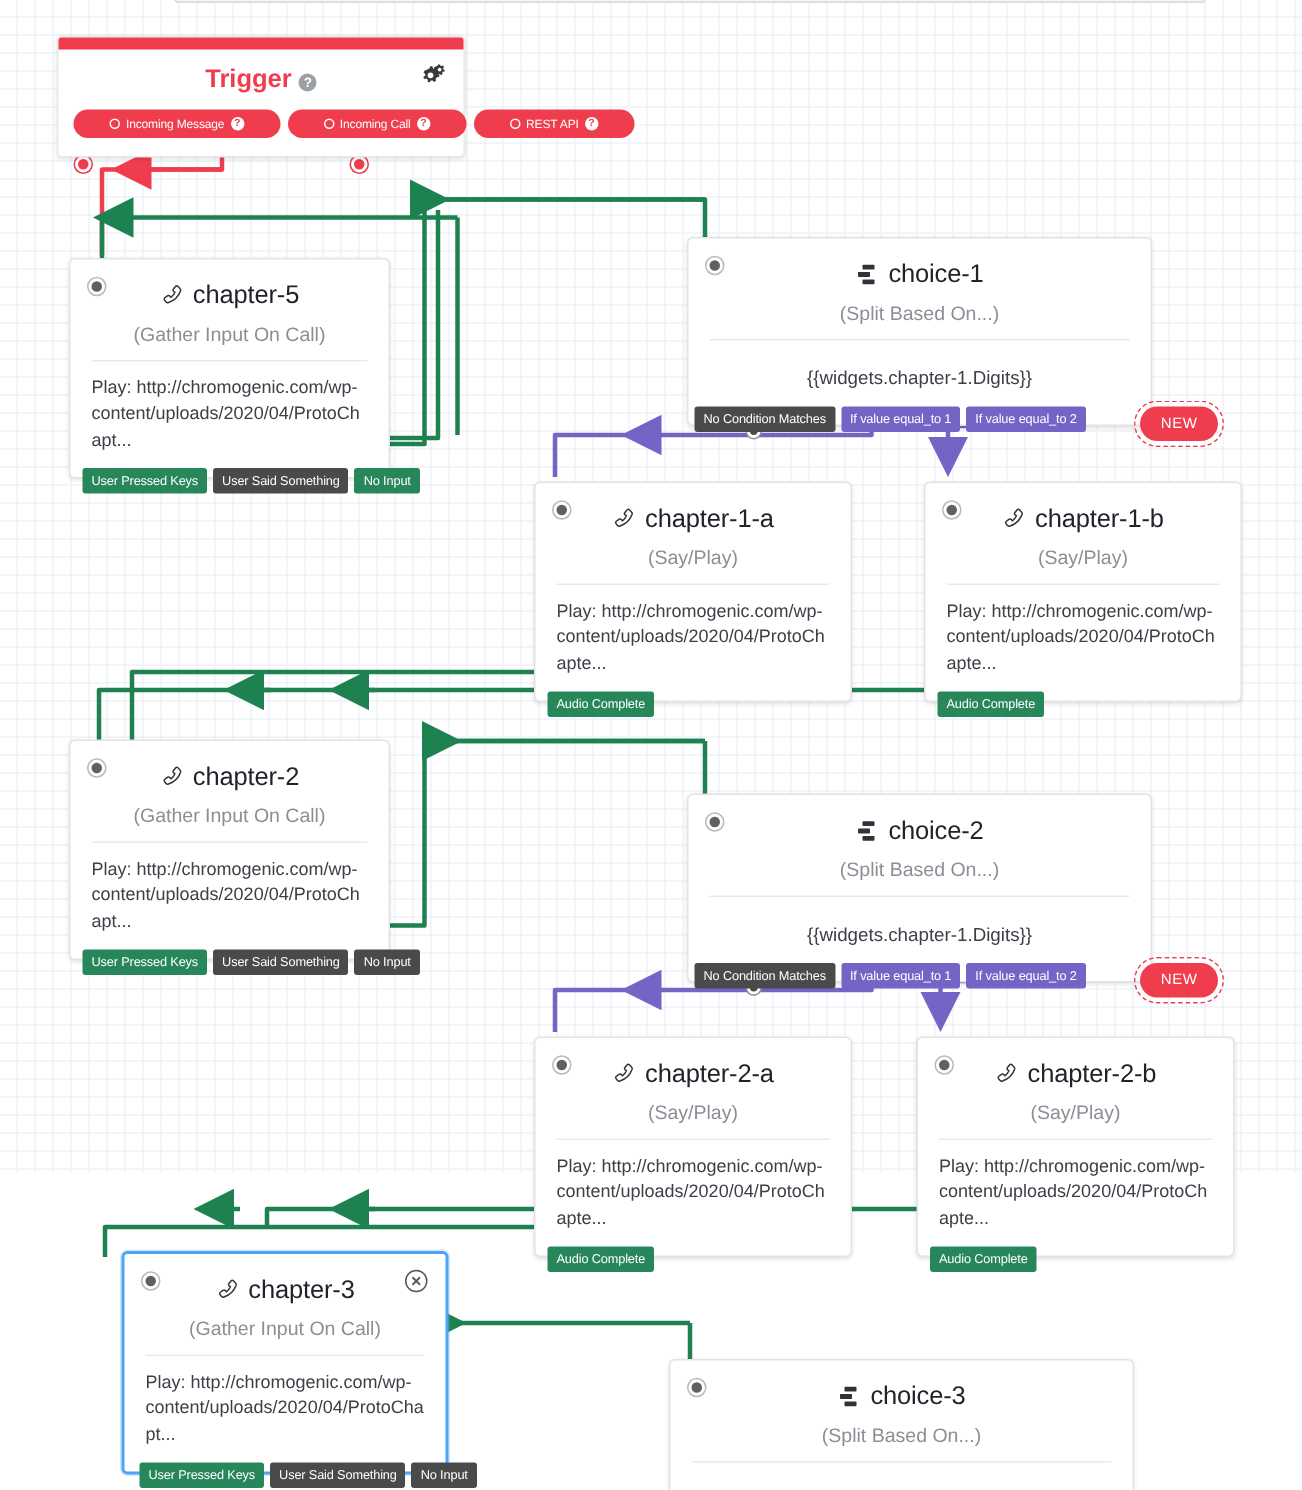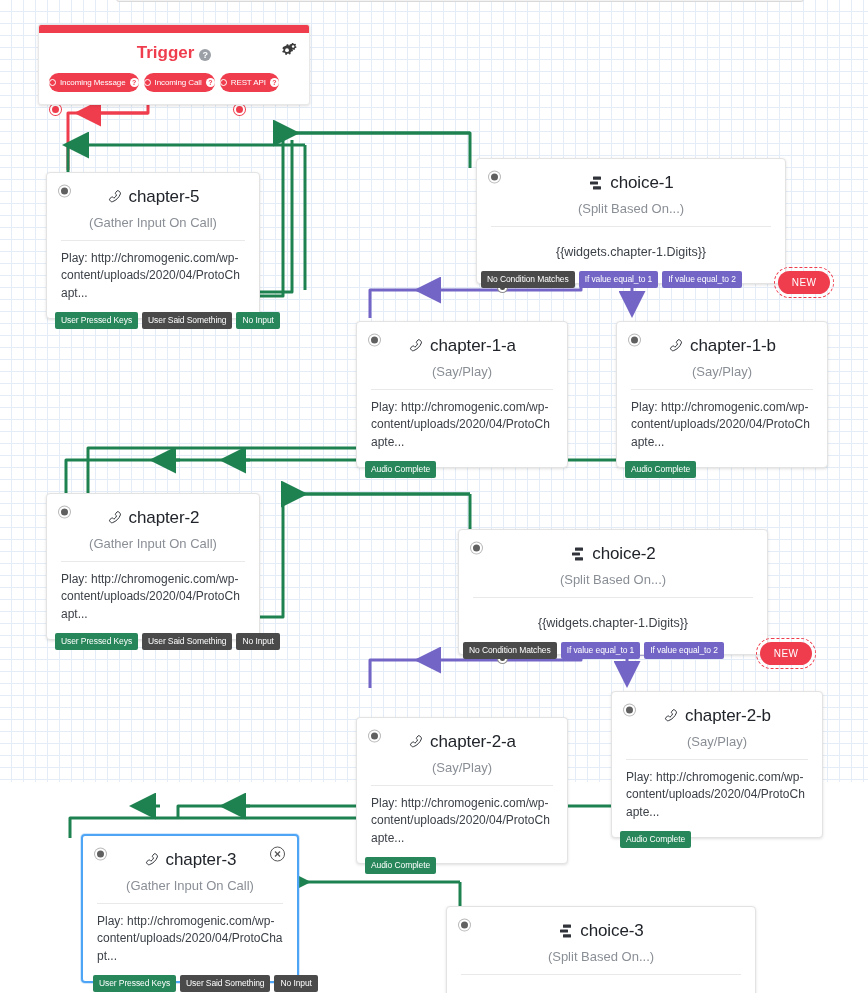--- a/index.html
+++ b/index.html
@@ -96,21 +96,21 @@
   }
   #trigger .topbar { height: 8px; background: #ef3d4e; border-radius: 2px 2px 0 0; }
   #trigger .t-title {
     text-align: center; color: #ef3d4e; font-size: 17px; font-weight: bold;
     padding: 10px 0 4px 0; position: relative;
   }
   #trigger .gears { position: absolute; right: 12px; top: 10px; }
   #trigger .trigger-pills { display: flex; gap: 5px; padding: 6px 10px 12px 10px; }
   .tpill {
     background: #ef3d4e; color: #fff; border-radius: 12px;
-    font-size: 8px; padding: 5px 0; display: flex; align-items: center; gap: 4px;
+    font-size: 8px; padding: 5px 24px; display: flex; align-items: center; gap: 4px;
     white-space: nowrap; letter-spacing: -0.1px;
   }
   .tpill .ring { width: 7px; height: 7px; border-radius: 50%; border: 1.4px solid #fff; }
   .qmark {
     display: inline-block; width: 9px; height: 9px; border-radius: 50%;
     background: #fff; color: #ef3d4e; font-size: 7px; line-height: 9px;
     text-align: center; font-weight: bold;
   }
   .qmark.gray { background: #9ba0a6; color: #fff; width: 12px; height: 12px; line-height: 12px; font-size: 9px; }
 
@@ -253,21 +253,21 @@
     <div class="subtitle">(Gather Input On Call)</div>
     <div class="divider"></div>
     <div class="body">Play: http://chromogenic.com/wp-content/uploads/2020/04/ProtoChapt...</div>
     <div class="pills">
       <span class="pill green">User Pressed Keys</span>
       <span class="pill dark">User Said Something</span>
       <span class="pill green">No Input</span>
     </div>
   </div>
 
-  <div class="node" style="left:476px; top:158px; width:310px;">
+  <div class="node" style="left:458px; top:158px; width:310px;">
     <div class="title-row">
       <span class="bullet"></span>
       <span class="nm">
         <svg width="16" height="16" viewBox="0 0 16 16">
             <g fill="#30343a">
               <rect x="5" y="1.5" width="8" height="3.2" rx=".5"></rect>
               <rect x="2" y="6.4" width="8" height="3.2" rx=".5"></rect>
               <rect x="5" y="11.3" width="8" height="3.2" rx=".5"></rect>
             </g>
           </svg>
@@ -359,21 +359,21 @@
     <div class="divider"></div>
     <div class="body centered">{{widgets.chapter-1.Digits}}</div>
     <div class="pills" style="left:4px;">
       <span class="pill dark">No Condition Matches</span>
       <span class="pill purple">If value equal_to 1</span>
       <span class="pill purple">If value equal_to 2</span>
       <span class="pill newbtn" style="margin-left:32px;">NEW</span>
     </div>
   </div>
 
-  <div class="node" style="left:356px; top:691px; width:212px;margin-top:26px;">
+  <div class="node" style="left:356px; top:691px; width:212px;">
     <div class="title-row">
       <span class="bullet"></span>
       <span class="nm">
         <svg width="16" height="16" viewBox="0 0 16 16">
             <path d="M11.6 1.8c-.5-.4-1.2-.3-1.6.2L8.6 3.7c-.4.5-.3 1.2.2 1.6l.8.6c-.5 1.3-1.5 2.5-2.7 3.3l-.7-.8c-.4-.5-1.1-.6-1.6-.2L2.9 9.5c-.5.4-.6 1.1-.2 1.6l1 1.2c.4.5 1.1.6 1.7.4 3.6-1.2 6.7-4.2 8-7.8.2-.6 0-1.2-.4-1.6l-1.4-1.5z" fill="none" stroke="#30343a" stroke-width="1"></path>
           </svg>
         <span>chapter-2-a</span>
       </span>
     </div>
     <div class="subtitle">(Say/Play)</div>

